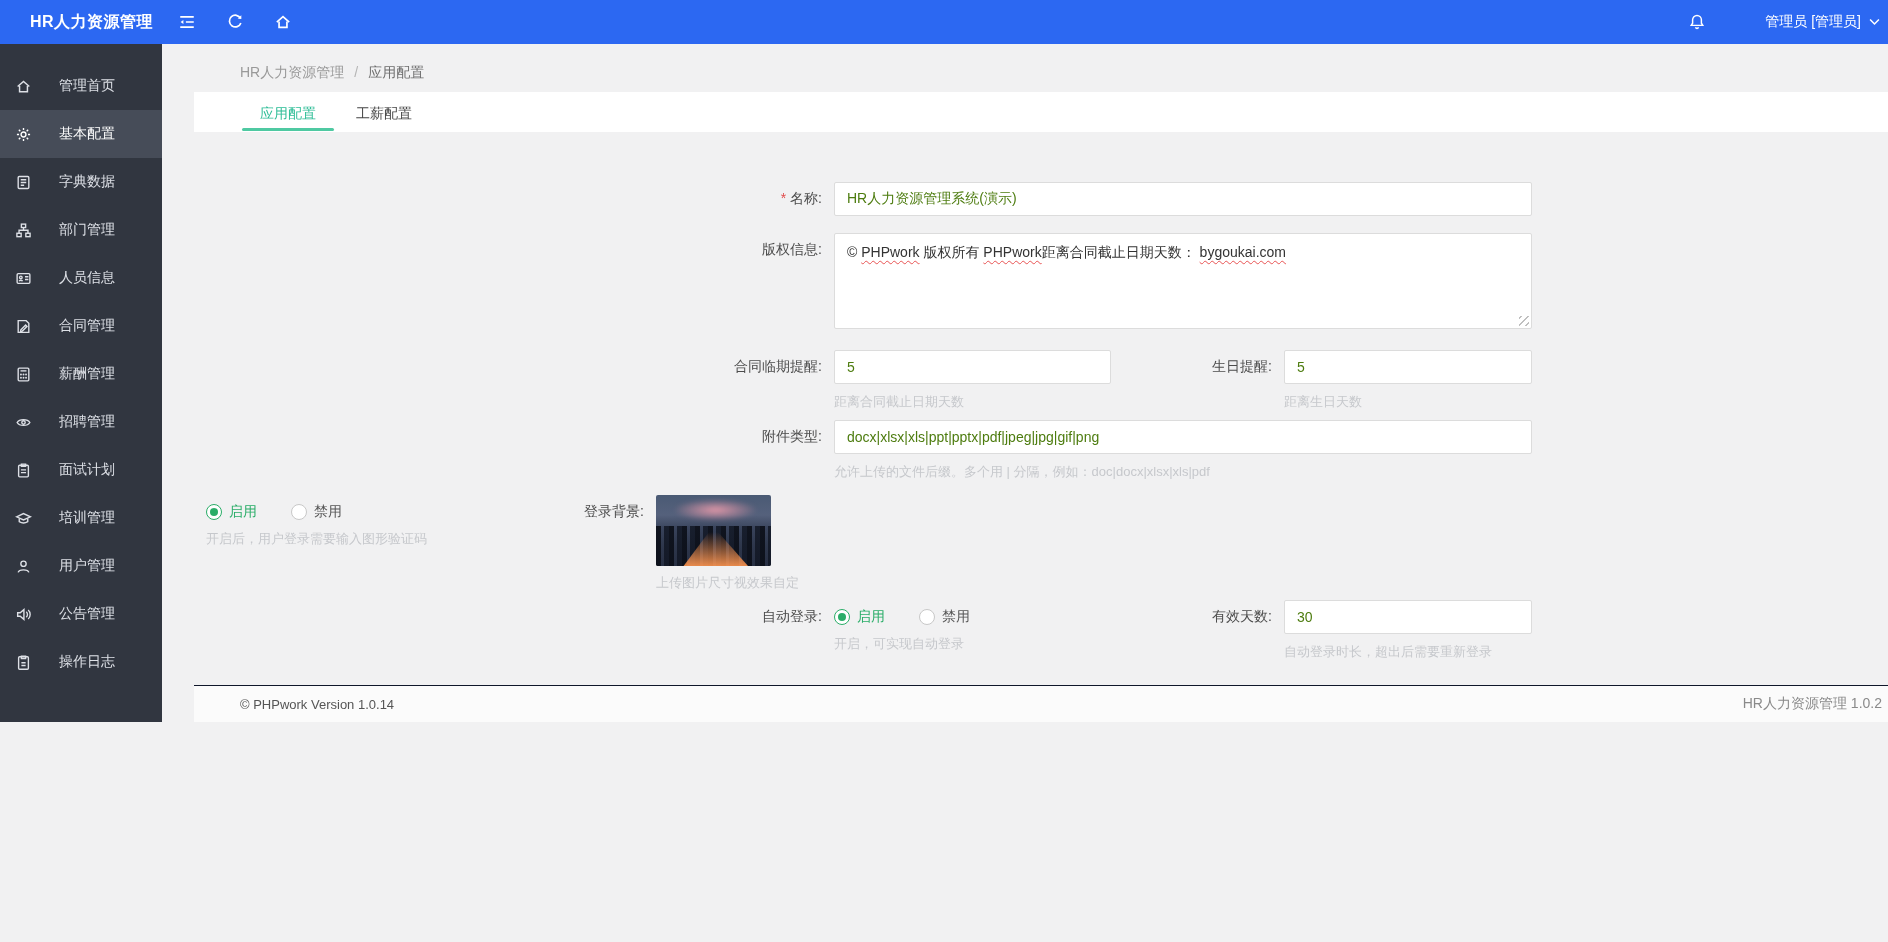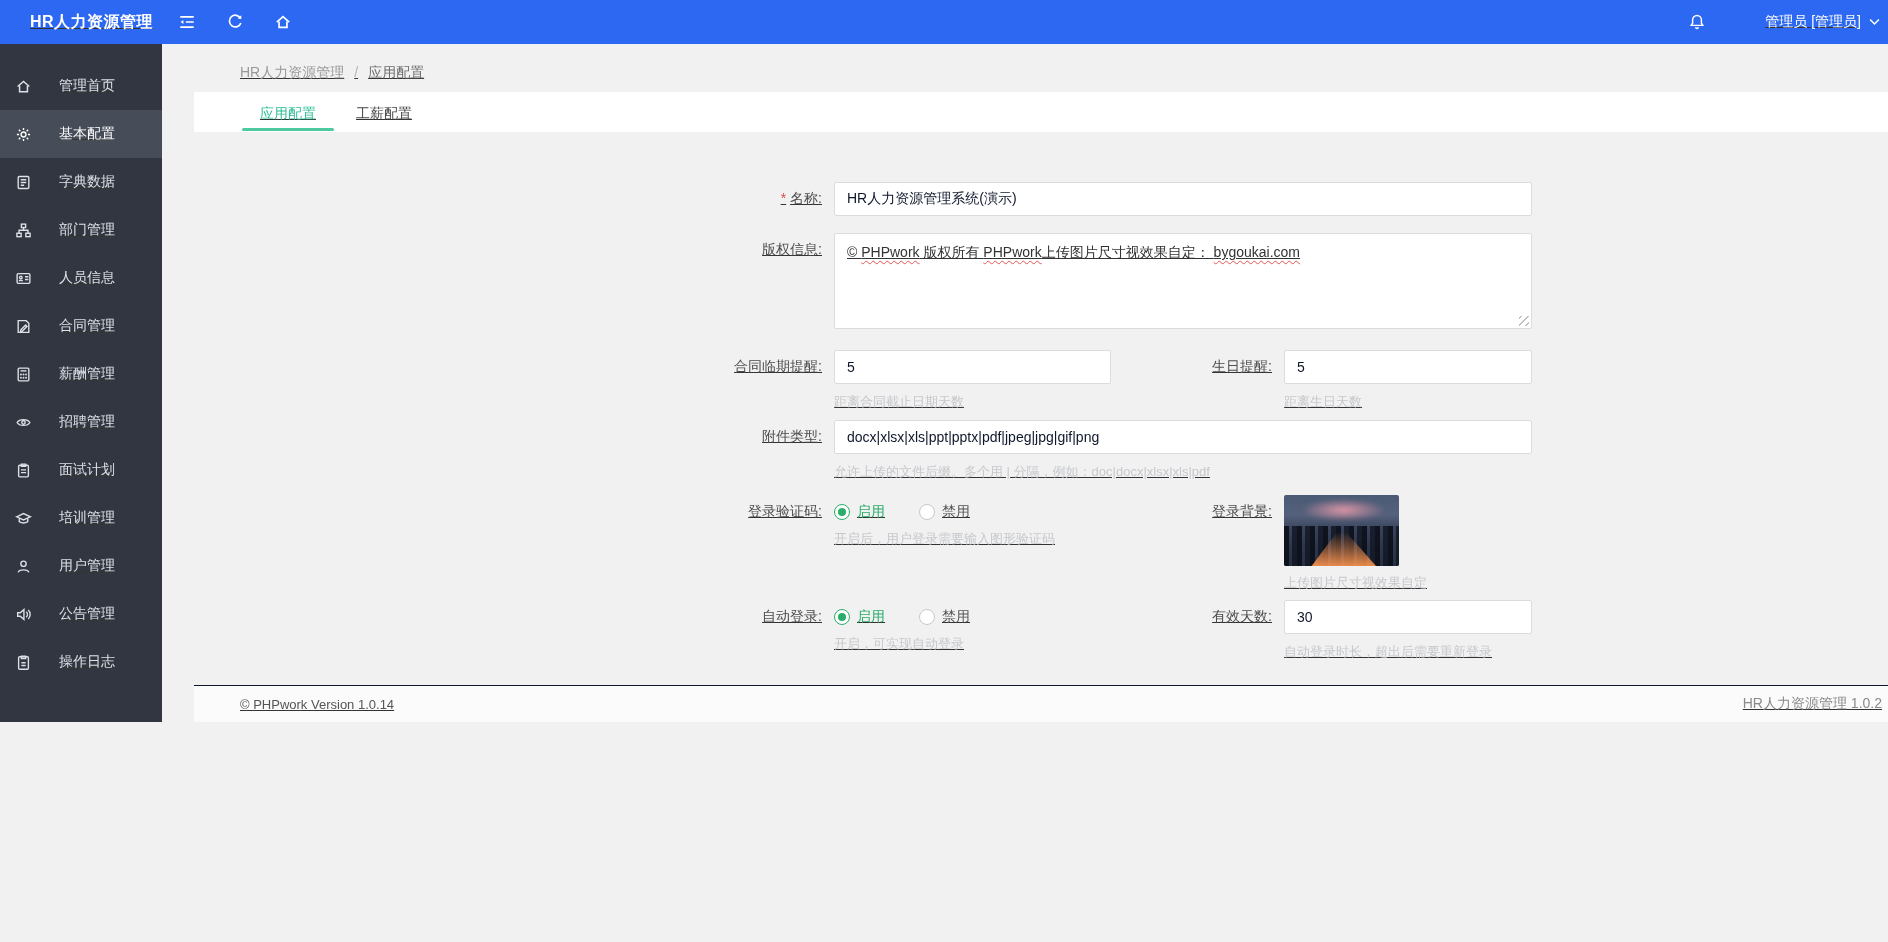--- a/index.html
+++ b/index.html
@@ -1,19 +1,19 @@
 <!DOCTYPE html>
 <html><head>
 <meta charset="utf-8">
 <style>
   * { margin:0; padding:0; box-sizing:border-box; }
   html,body { width:1888px; height:942px; overflow:hidden; }
   body { font-family:"Liberation Sans","DejaVu Sans",sans-serif; font-size:14px; color:#333; background:#f1f1f2; }
 
-  .app { width:1888px; height:722px; display:flex; flex-direction:column;text-decoration:underline; }
+  .app { width:1888px; height:722px; display:flex; flex-direction:column; }
 
   
   .header { height:44px; background:#2c68f2; display:flex; align-items:center; color:#fff; flex:0 0 44px; }
   .logo { width:162px; padding-left:30px; font-size:16px; font-weight:bold; letter-spacing:.5px; }
   .header-icons { display:flex; align-items:center; gap:30px; margin-left:16px; }
   .hicon { width:18px; height:18px; display:inline-flex; align-items:center; justify-content:center; cursor:pointer; }
   .hicon svg { display:block; }
   .header-right { margin-left:auto; display:flex; align-items:center; padding-right:8px; }
   .bell { margin-right:42px; }
   .user-menu { display:flex; align-items:center; gap:8px; cursor:pointer; font-size:14px;margin-left:17px; }
@@ -39,21 +39,21 @@
   .tab.active { color:#2dbd96; }
   .tab.active::after { content:""; position:absolute; left:2px; right:2px; bottom:1px; height:3px; border-radius:2px; background:#4fc9a2; }
 
   .content { flex:1; padding-top:50px; overflow:hidden; }
 
   
   .form-row { display:flex; align-items:flex-start; }
   .fl { width:628px; text-align:right; color:#4c4c4c; padding-top:8px; flex:0 0 628px; }
   .req { color:#e04b4b; margin-right:4px; }
   .fi { margin-left:12px; }
-  .inp { height:34px; border:1px solid #dcdcdc; border-radius:2px; padding:0 12px; font-size:14px; color:#0f172a; background:#fff; outline:none; font-family:inherit; }
+  .inp { height:34px; border:1px solid #dcdcdc; border-radius:2px; padding:0 12px; font-size:14px; color:#4d7c0f; background:#fff; outline:none; font-family:inherit; }
   .w-full { width:698px; }
   .w-half { width:277px; }
   .w-sm  { width:248px; }
   .hint { font-size:13px; color:#c6c8cc; margin-top:9px; }
   .fl2 { width:161px; flex:0 0 161px; text-align:right; color:#4c4c4c; padding-top:8px; }
   .fi2 { margin-left:12px; }
   .field-block { width:277px; flex:0 0 277px; margin-left:12px; }
 
   .mb1 { margin-bottom:17px; }
   .mb2 { margin-bottom:21px; }
@@ -303,21 +303,21 @@
           <div class="fl"><span class="req">*</span><span>名称:</span></div>
           <div class="fi">
             <input class="inp w-full" type="text" value="HR人力资源管理系统(演示)" style="">
           </div>
         </div>
 
         <div class="form-row mb2">
           <div class="fl">版权信息:</div>
           <div class="fi">
             <div class="fake-ta">
-              <span>© </span><span class="wavy">PHPwork</span><span> 版权所有 </span><span class="wavy">PHPwork</span><span>上传图片尺寸视效果自定： </span><span class="wavy">bygoukai.com</span>
+              <span>© </span><span class="wavy">PHPwork</span><span> 版权所有 </span><span class="wavy">PHPwork</span><span>距离合同截止日期天数： </span><span class="wavy">bygoukai.com</span>
               <span class="resize-corner"></span>
             </div>
           </div>
         </div>
 
         <div class="form-row mb3">
           <div class="fl">合同临期提醒:</div>
           <div class="field-block">
             <input class="inp w-half" type="text" value="5" style="">
             <div class="hint">距离合同截止日期天数</div>
@@ -331,21 +331,20 @@
 
         <div class="form-row mb4">
           <div class="fl">附件类型:</div>
           <div class="fi">
             <input class="inp w-full" type="text" value="docx|xlsx|xls|ppt|pptx|pdf|jpeg|jpg|gif|png" style="">
             <div class="hint">允许上传的文件后缀。多个用 | 分隔，例如：doc|docx|xlsx|xls|pdf</div>
           </div>
         </div>
 
         <div class="form-row mb5">
-          <div class="fl">登录验证码:</div>
           <div class="field-block">
             <div class="radio-line">
               <span class="radio-opt checked">
                 <span class="radio checked"></span>
                 <span class="radio-label">启用</span>
               </span>
               <span class="radio-opt">
                 <span class="radio"></span>
                 <span class="radio-label">禁用</span>
               </span>

